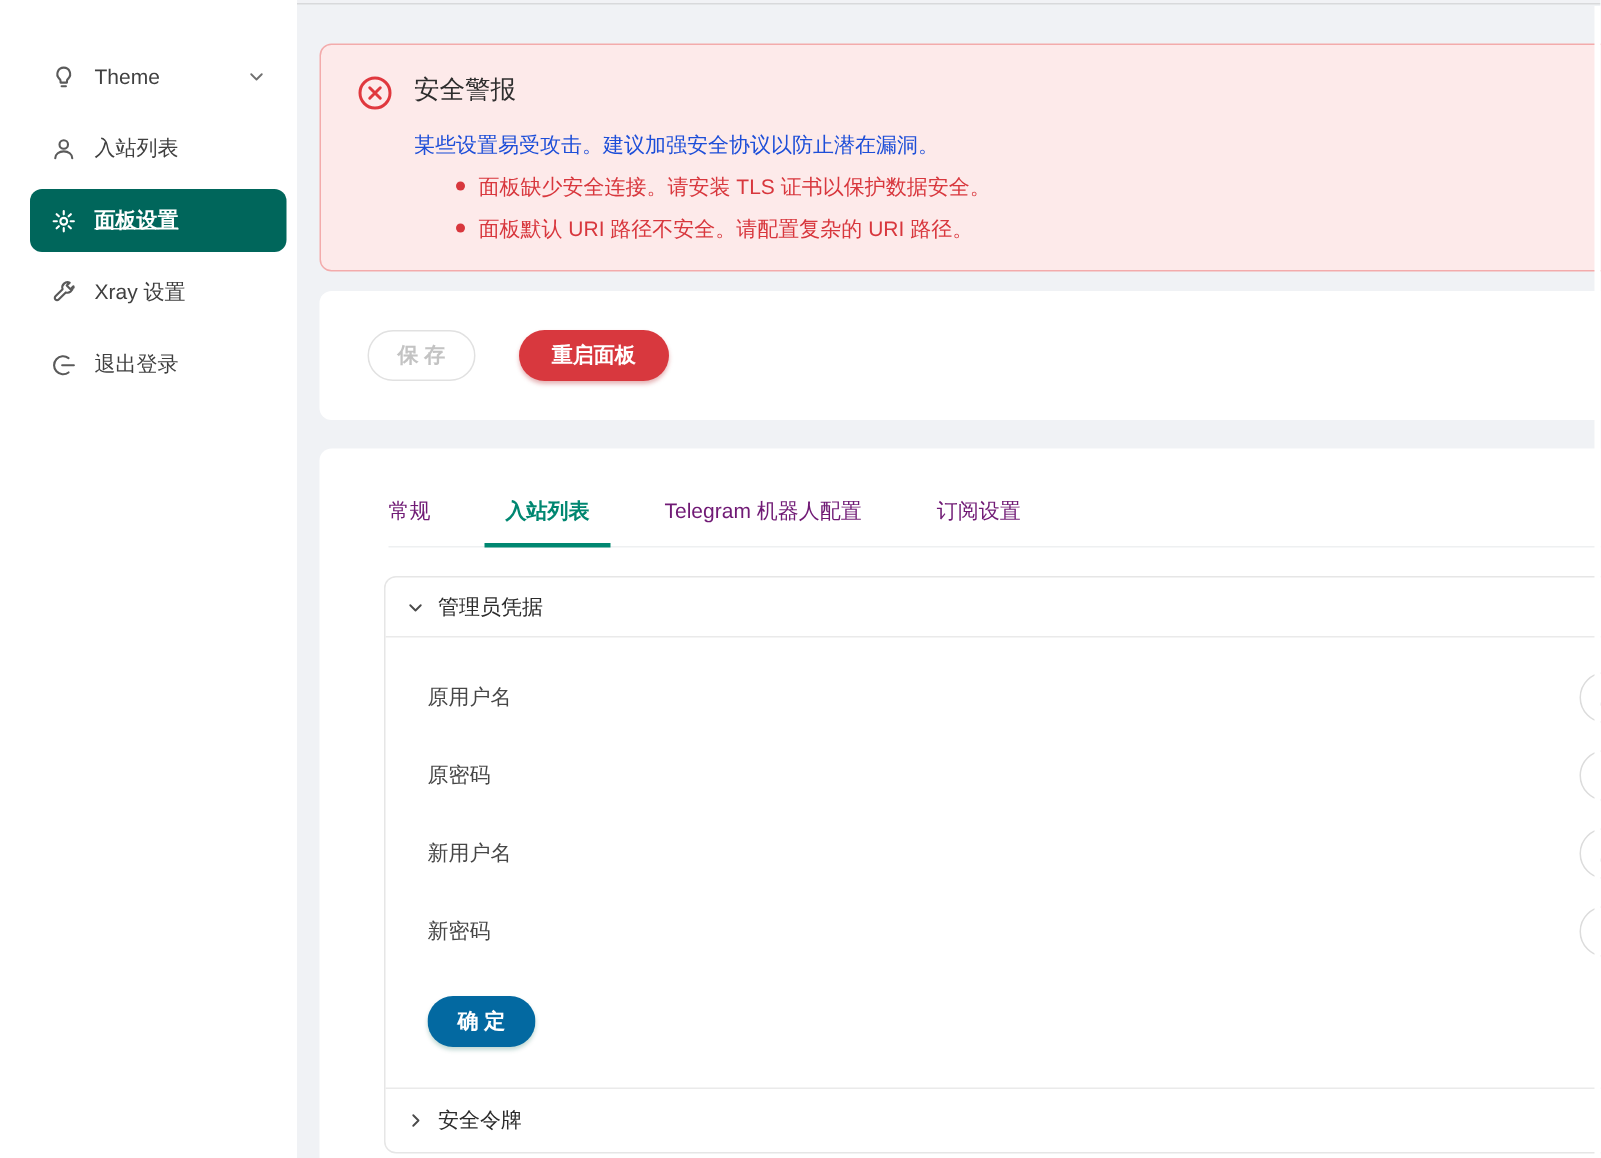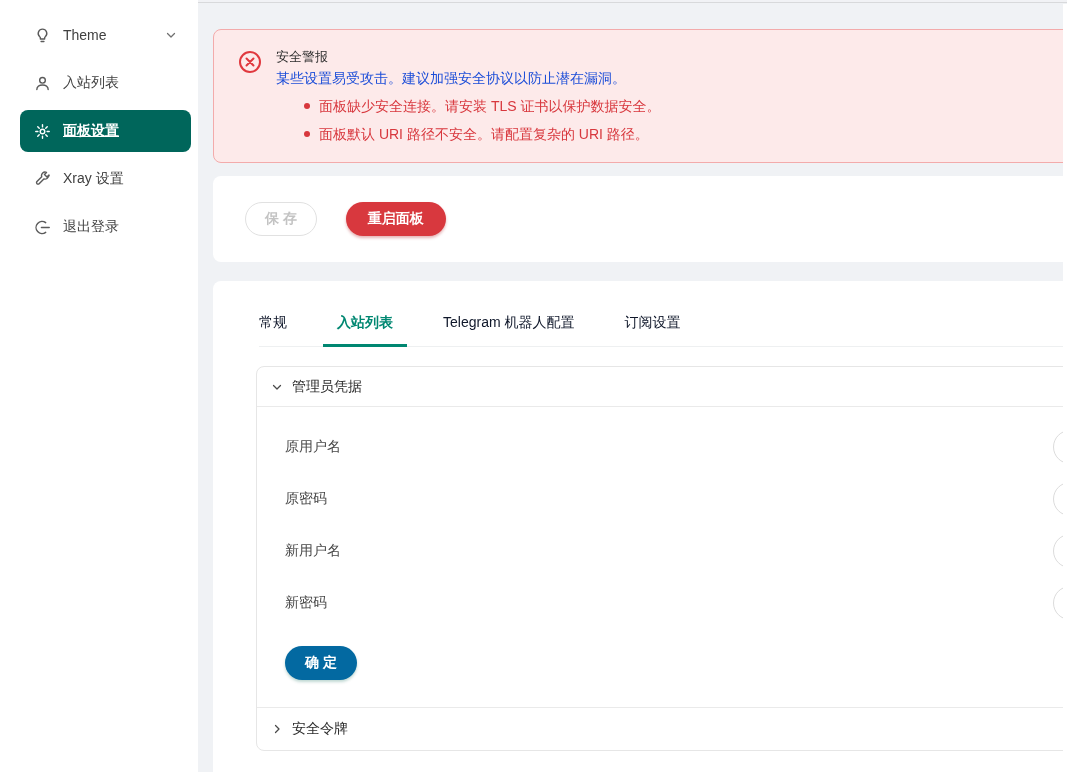--- a/index.html
+++ b/index.html
@@ -8,21 +8,21 @@
     font-family:"Liberation Sans","DejaVu Sans",sans-serif;
     background:#f0f2f5;
     display:flex;
     color:#333;
     font-size:14px;
   }
 
   
   .sidebar {
     width:198px; min-width:198px; background:#fff; height:100%;
-    padding-top:14px;
+    padding-top:30px;
   }
   .side-item {
     height:42px; margin:0 7px 6px 20px; border-radius:8px;
     display:flex; align-items:center; padding:0 10px 0 14px;
     cursor:pointer; color:#404040;
   }
   .side-item .s-icon { width:17px; height:17px; margin-right:12px; color:#5a5a5a; flex:none; display:flex; }
   .side-item .s-label { flex:1; font-size:14px; }
   .side-item.active { background:#00665b; color:#fff; }
   .side-item.active .s-icon { color:#fff; }
@@ -36,21 +36,21 @@
   .content { padding:26px 0 0 15px; }
 
   
   .alert {
     margin-right:-12px; background:#fdeaea; border:1px solid #f3abab;
     border-radius:8px; padding:18px 24px 14px 24px; display:flex;
   }
   .alert-icon {
     width:24px; height:24px; margin-right:14px; margin-top:2px; flex:none; color:#e0383e;
   }
-  .alert-title { font-size:13px; color:#2e2e2e; margin-bottom:1px; }
+  .alert-title { font-size:17px; color:#2e2e2e; margin-bottom:14px; }
   .alert-msg { color:#1d4ed8; line-height:22px; }
   .alert-list { list-style:none; margin-top:3px; }
   .alert-list li {
     color:#d8373d; line-height:28px; padding-left:43px; position:relative;
   }
   .alert-list li::before {
     content:""; position:absolute; left:28px; top:11px;
     width:6px; height:6px; border-radius:50%; background:#d8373d;
   }
 
@@ -75,21 +75,21 @@
     box-shadow:0 2px 3px rgba(0,100,80,.25);
   }
 
   
   .panel-card {
     margin-top:19px; margin-right:-12px; background:#fff;
     border-radius:8px 8px 0 0; padding:33px 0 0 46px; height:600px;
   }
   .tabs { display:flex; gap:50px; border-bottom:1px solid #eef0f1; }
   .tab {
-    padding:0 0 14px 0; color:#0f172a; cursor:pointer; position:relative; font-size:14px;
+    padding:0 0 14px 0; color:#701a75; cursor:pointer; position:relative; font-size:14px;
   }
   .tab.active { color:#008771; font-weight:bold; }
   .tab.active::after {
     content:""; position:absolute; left:-14px; right:-14px; bottom:-1px;
     height:3px; background:#008771;
   }
 
   
   .collapse {
     margin:19px 0 0 -3px; border:1px solid #e6e6e6; border-radius:8px; background:#fff;

